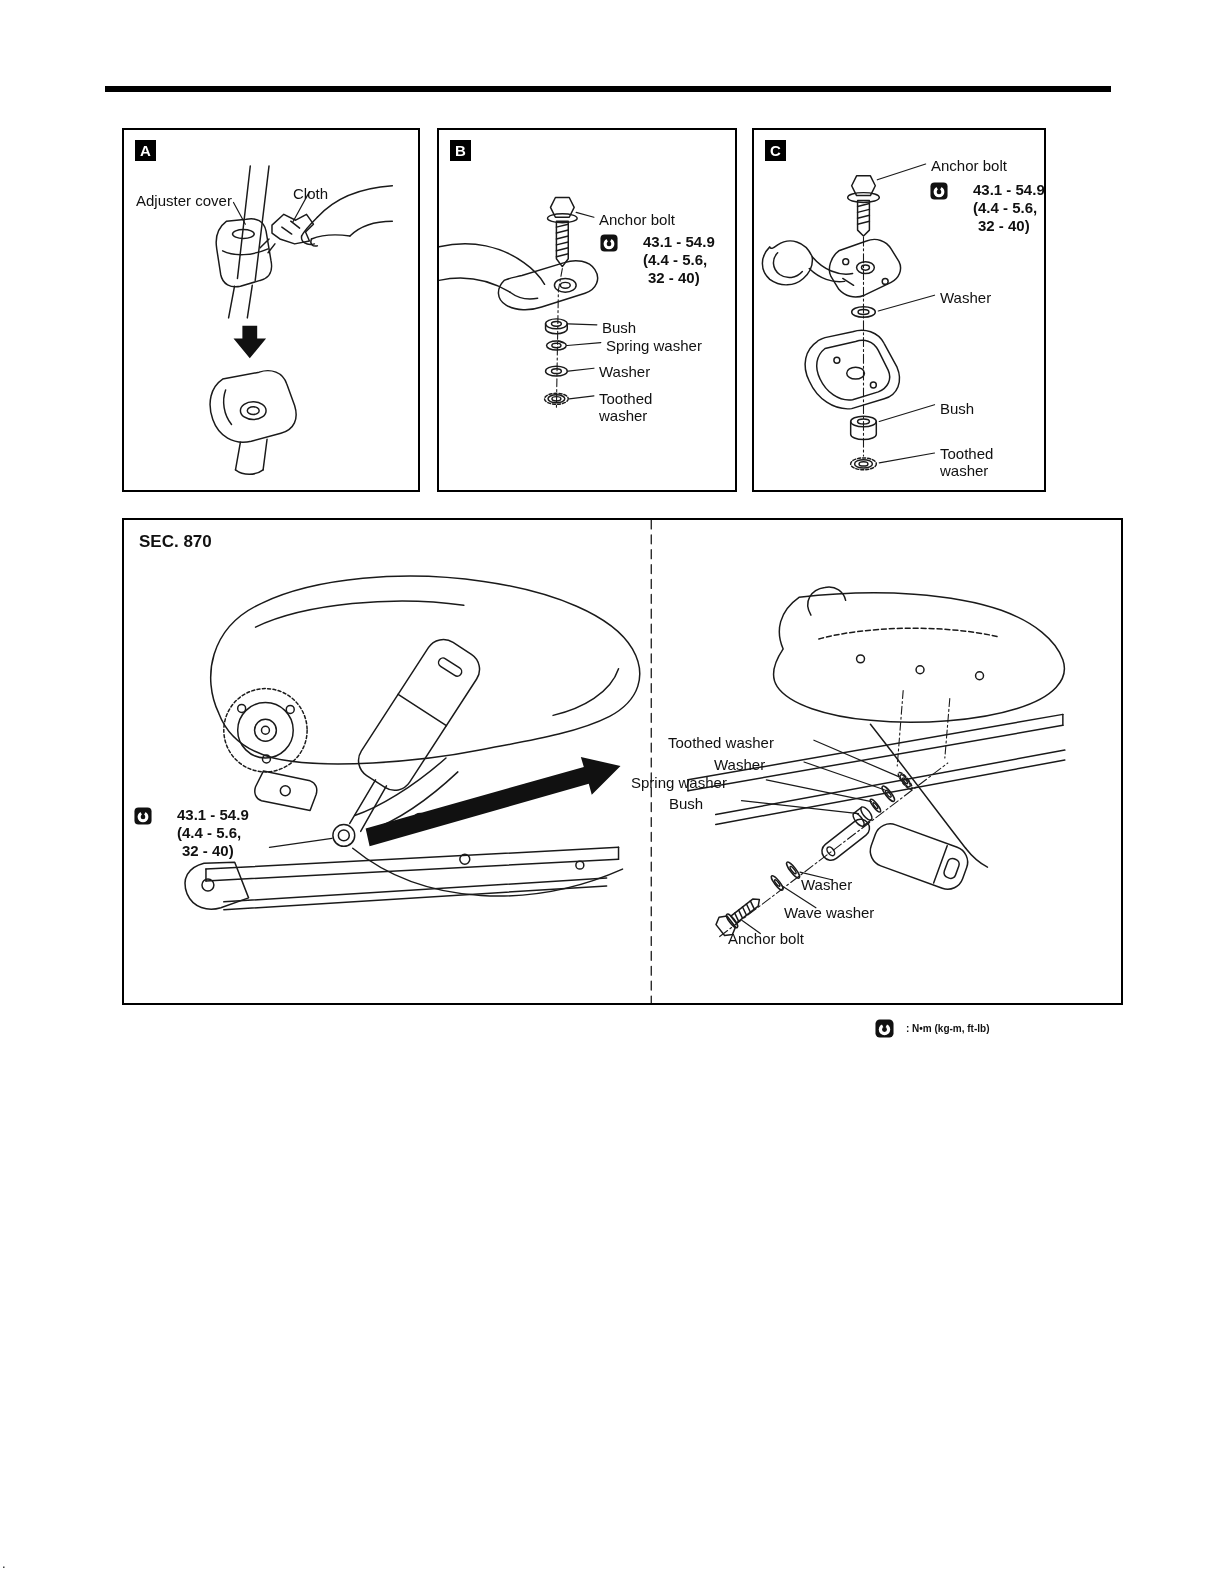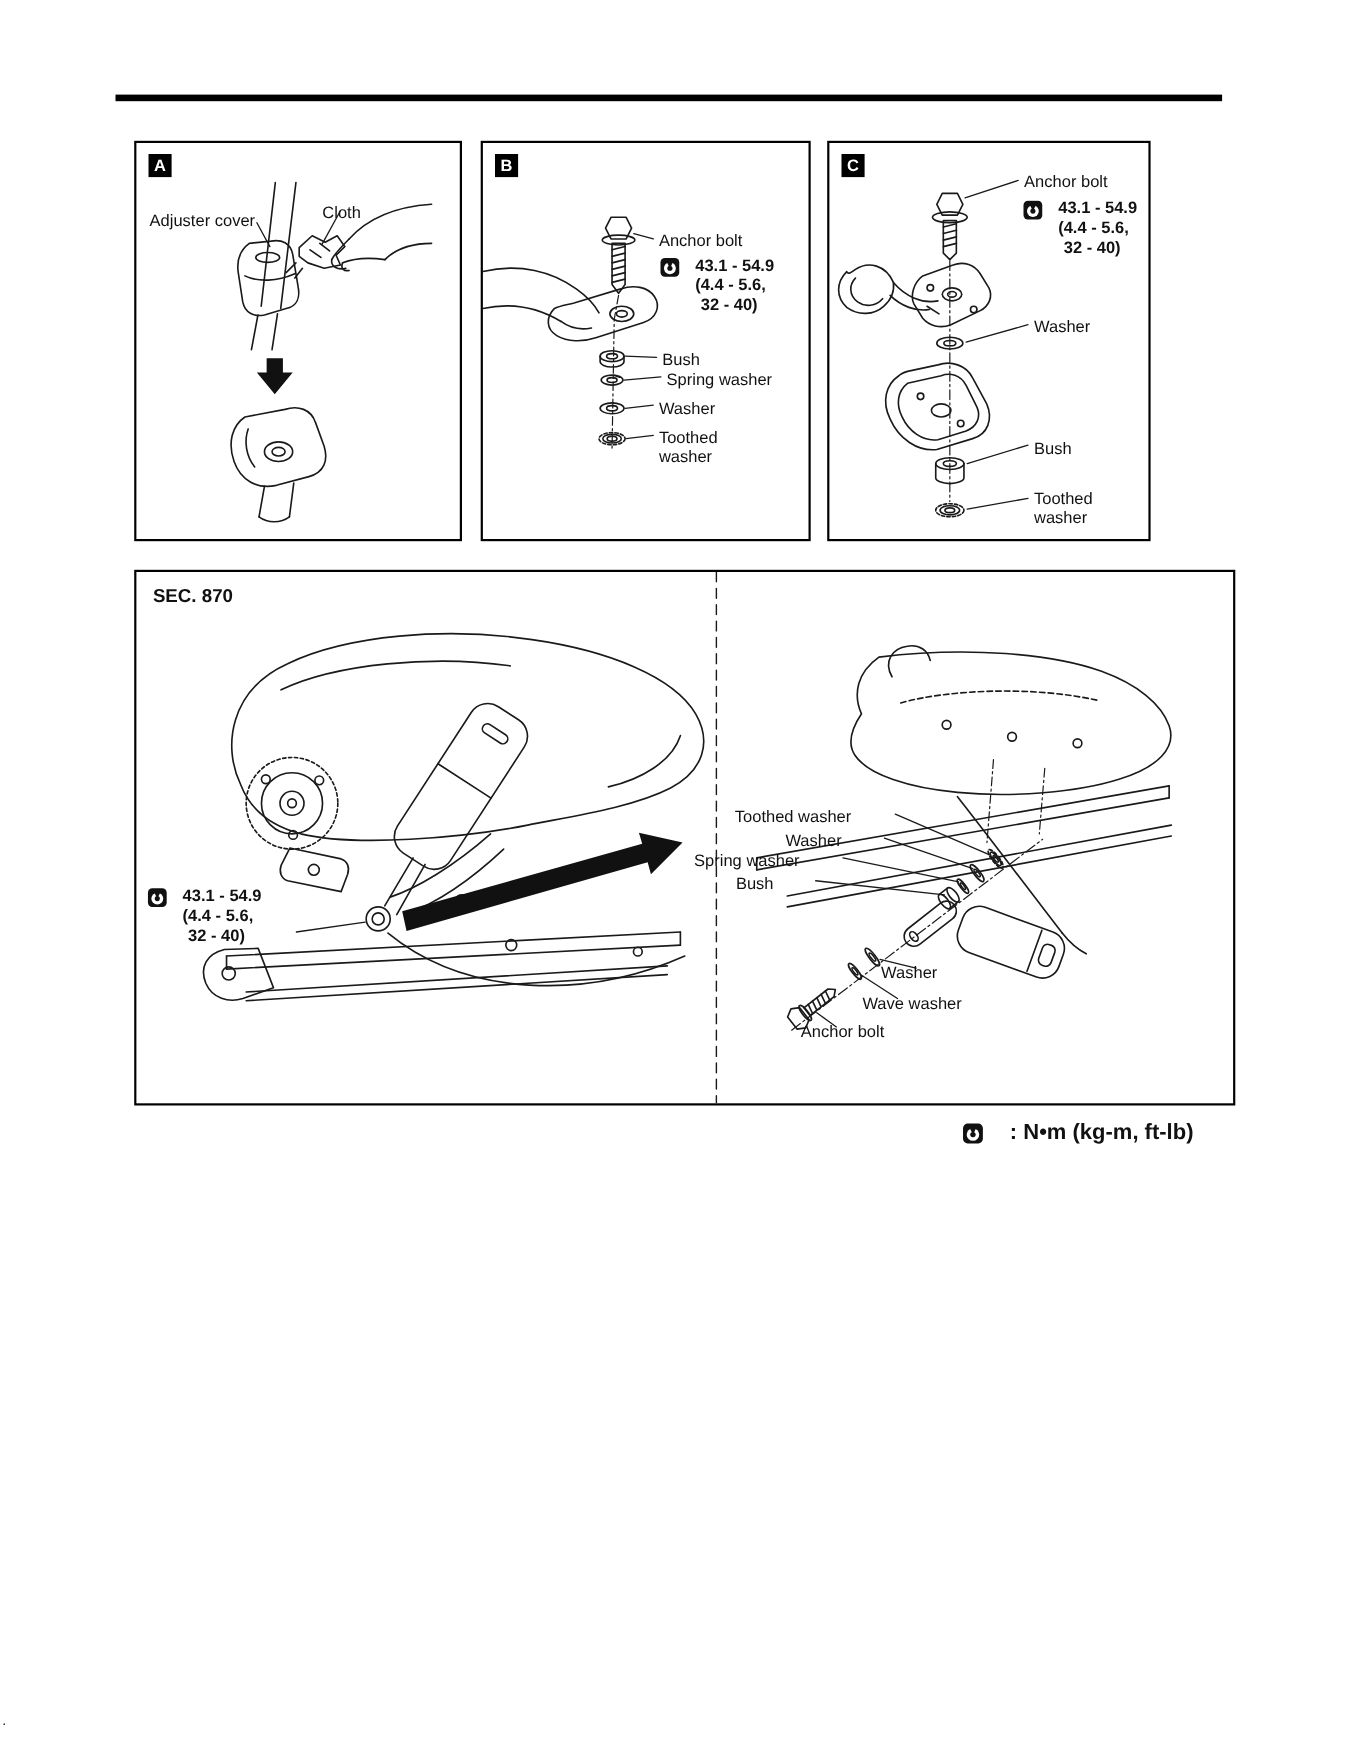--- a/index.html
+++ b/index.html
@@ -18,28 +18,28 @@
   .badge {
     position:absolute; left:11px; top:10px; width:21px; height:21px;
     background:#000; color:#fff; font-weight:bold; font-size:15px;
     display:flex; align-items:center; justify-content:center; z-index:3;
   }
   .art { position:absolute; left:0; top:0; width:100%; height:100%; z-index:1; }
   .callout {
     position:absolute; font-size:15px; line-height:17px;
     white-space:pre-line; z-index:2;
   }
-  .torque { position:absolute; display:flex; gap:14px; align-items:flex-start; z-index:2; }
+  .torque { position:absolute; display:flex; gap:25px; align-items:flex-start; z-index:2; }
   .torque-icon { flex:0 0 auto; margin-top:1px; }
   .torque-vals { font-weight:bold; font-size:15px; line-height:18px; white-space:nowrap; }
   .torque-vals div:nth-child(3) { padding-left:5px; }
   .sec-title { position:absolute; left:15px; top:12px; font-weight:bold; font-size:17px; z-index:2; }
   .legend {
-    position:absolute; left:875px; top:1018px; display:flex; gap:24px;
-    align-items:center; font-weight:bold; font-size:20px;
+    position:absolute; left:875px; top:1018px; display:flex; gap:12px;
+    align-items:center; font-weight:bold; font-size:10px;
   }
   .corner-mark { position:absolute; left:2px; top:1556px; font-size:13px; }
   svg { display:block; }
 </style>
 </head>
 <body>
 
 <div class="top-rule"></div>
 
 <section class="panel" id="panel-a">

